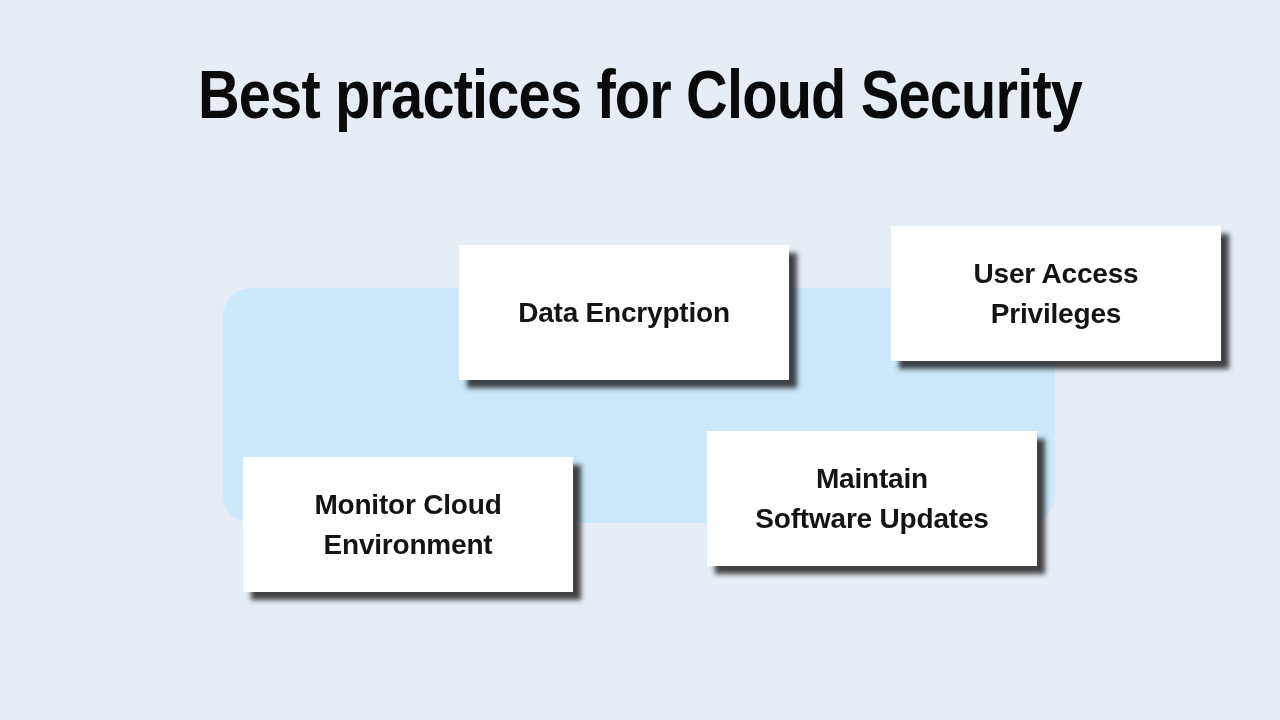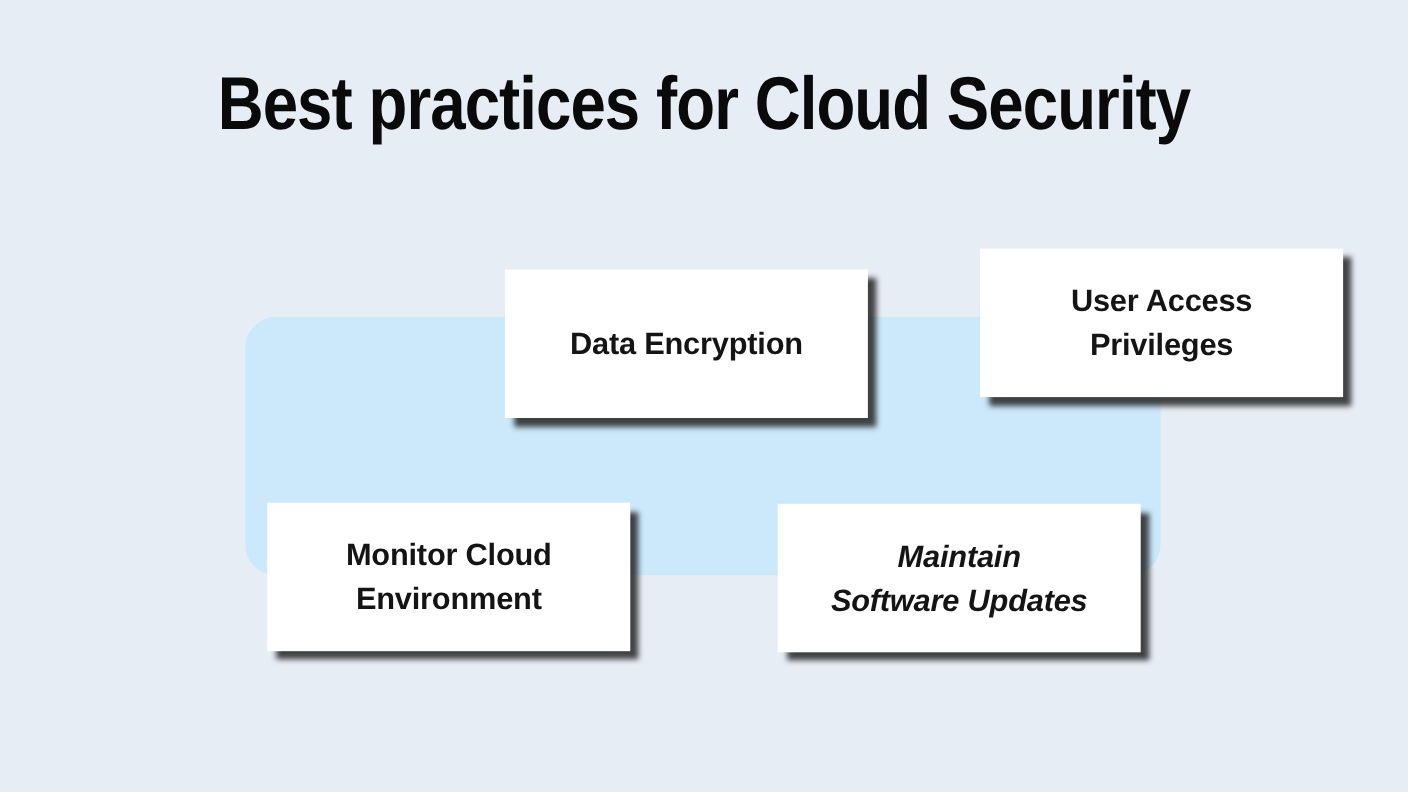--- a/index.html
+++ b/index.html
@@ -65,21 +65,21 @@
     text-align: center;
     line-height: 1.42;
     white-space: pre-line;
     letter-spacing: -0.2px;
     padding: 0 10px;
   }
   .card-strong-passwords   { left: 59px;  top: 226px; }
   .card-data-encryption    { left: 459px; top: 226px; margin-top: 19px; }
   .card-user-access        { left: 891px; top: 226px; }
   .card-monitor-cloud      { left: 243px; top: 457px; }
-  .card-maintain-updates   { left: 707px; top: 458px; font-style: italic; }
+  .card-maintain-updates   { left: 707px; top: 431px; }
 </style>
 </head>
 <body>
 
 <div class="stage">
 
   <h1 class="title">Best practices for Cloud Security</h1>
 
   <div class="cloud-shape"></div>
 

